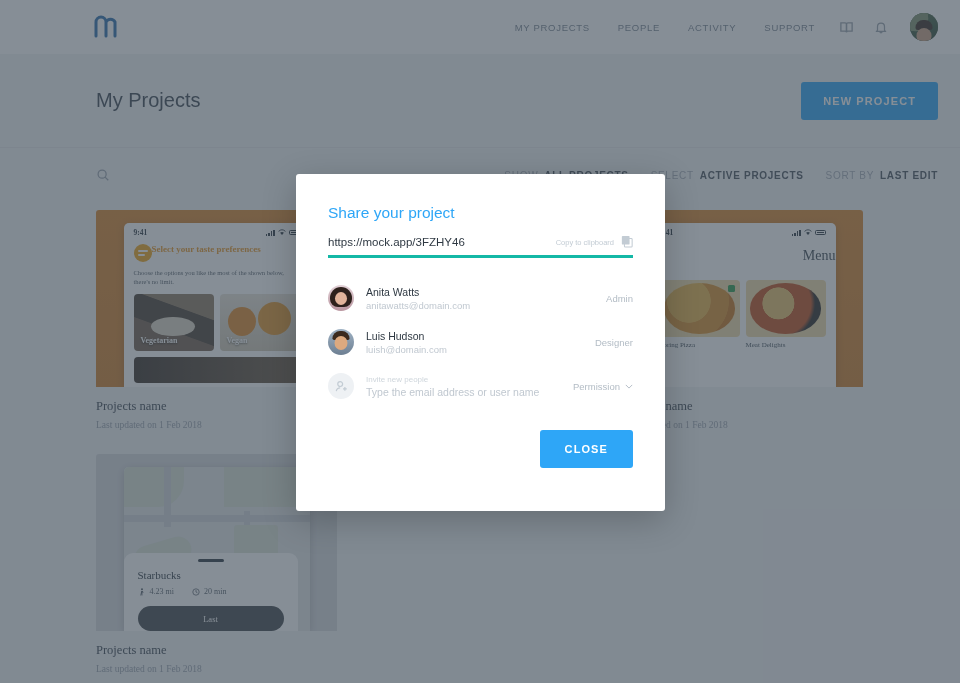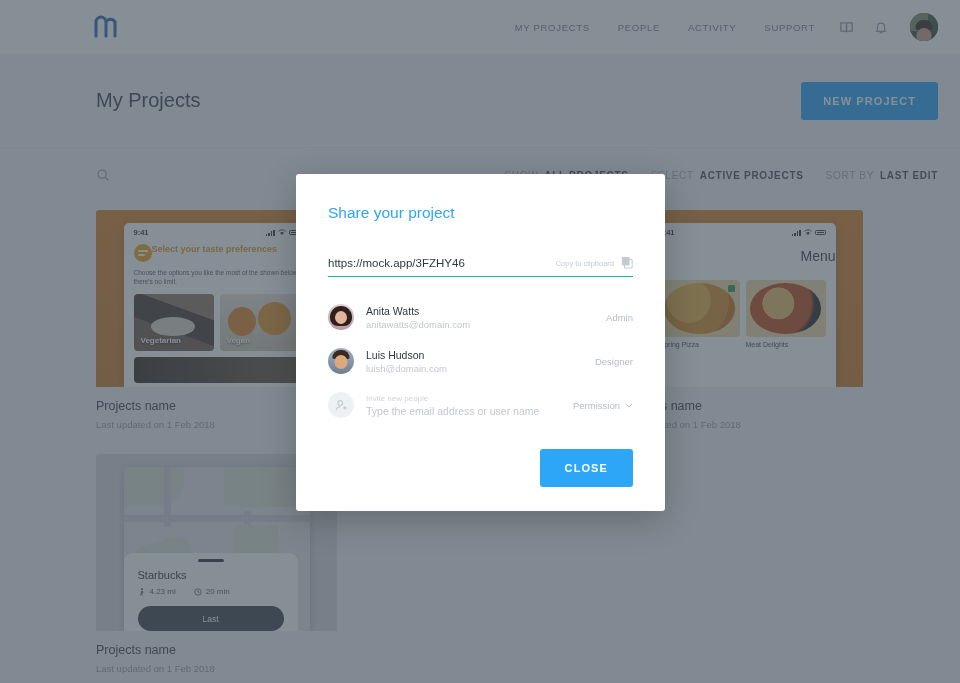--- a/index.html
+++ b/index.html
@@ -68,21 +68,21 @@
   .filters { margin-left: auto; display: flex; align-items: center; gap: 22px; }
   .filter-group { display: flex; align-items: center; gap: 6px; }
   .filter-label { color: #a6aeb7; }
   .filter-value { color: #4a545e; font-weight: 700; text-align: right; }
 
   
   .grid {
     padding: 8px 0 0 96px; display: flex; flex-wrap: wrap;
     gap: 24px 22px; width: 920px;
   }
-  .card { width: 241px; }
+  .card { width: 241px; font-family: Liberation Serif, serif; }
   .card-thumb {
     height: 177px; border-radius: 3px 3px 0 0; overflow: hidden;
     position: relative; display: flex; justify-content: center;
   }
   .card-thumb.orange { background: linear-gradient(180deg,#d8862f,#cf7f2c); }
   .card-thumb.plain  { background: #d8dade; }
   .phone {
     width: 186px; margin-top: 13px; background: #fff;
     border-radius: 5px 5px 0 0; overflow: hidden;
     box-shadow: 0 2px 9px rgba(0,0,0,.18); position: relative;
@@ -175,22 +175,22 @@
   
   .overlay { position: absolute; inset: 0; background: rgba(60,72,86,.62); }
   .modal {
     position: absolute; left: 296px; top: 174px; width: 369px; height: 337px;
     background: #fff; border-radius: 3px; box-shadow: 0 9px 34px rgba(0,0,0,.22);
     padding: 30px 32px 0;
   }
   .modal-title { font-size: 15.5px; color: #2ea6f7; font-weight: 400; }
 
   .link-row {
-    margin-top: 34px; display: flex; align-items: flex-end;
-    border-bottom: 1px solid #14b8a6; padding-bottom: 7px;
+    margin-top: 13px; display: flex; align-items: flex-end;
+    border-bottom: 3px solid #14b8a6; padding-bottom: 7px;
   }
   .link-url { font-size: 11.5px; color: #2f3943; flex: 1; }
   .copy-hint { font-size: 7.5px; color: #c3ccd4; padding-right: 7px; padding-bottom: 1px; }
   .copy-icon { color: #c3ccd4; display: flex; }
 
   .people { margin-top: 18px; }
   .person { display: flex; align-items: center; padding: 9px 0; }
   .pav { width: 26px; height: 26px; border-radius: 50%; overflow: hidden; position: relative;
          flex: 0 0 auto; background: #dfe3e7; }
   .pav.a { background: linear-gradient(180deg,#e3d2d8,#b9959f); }

